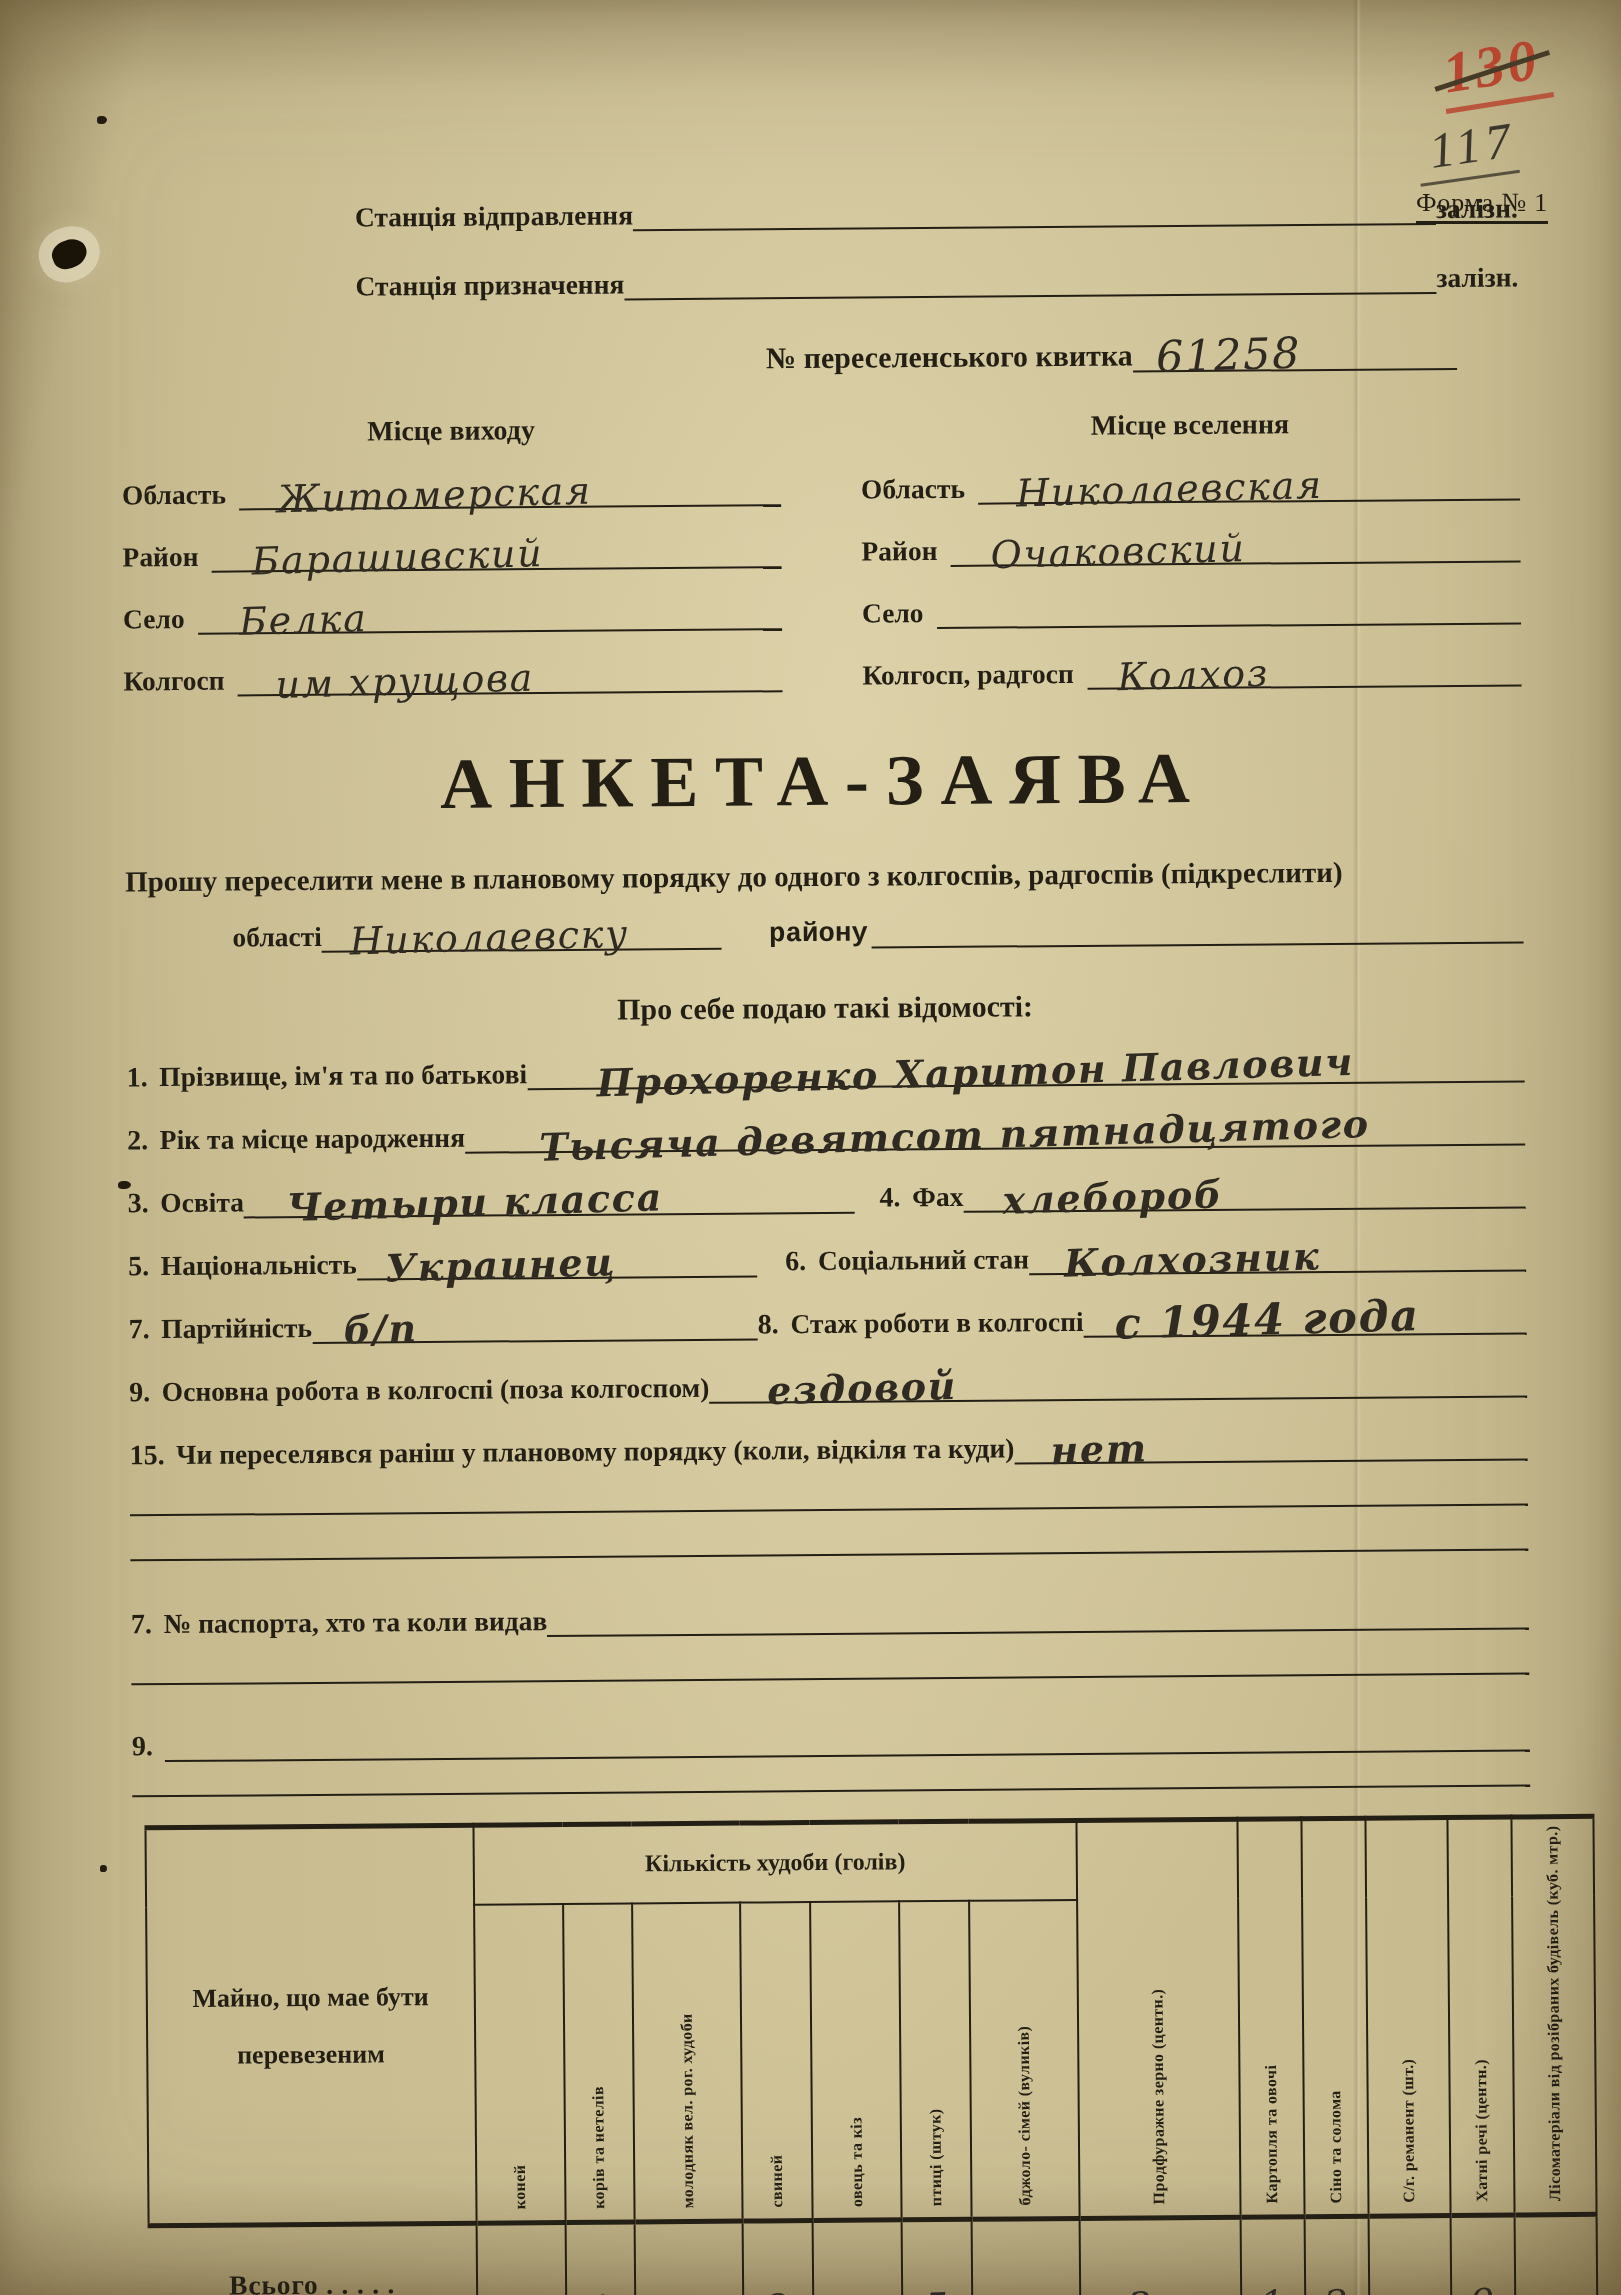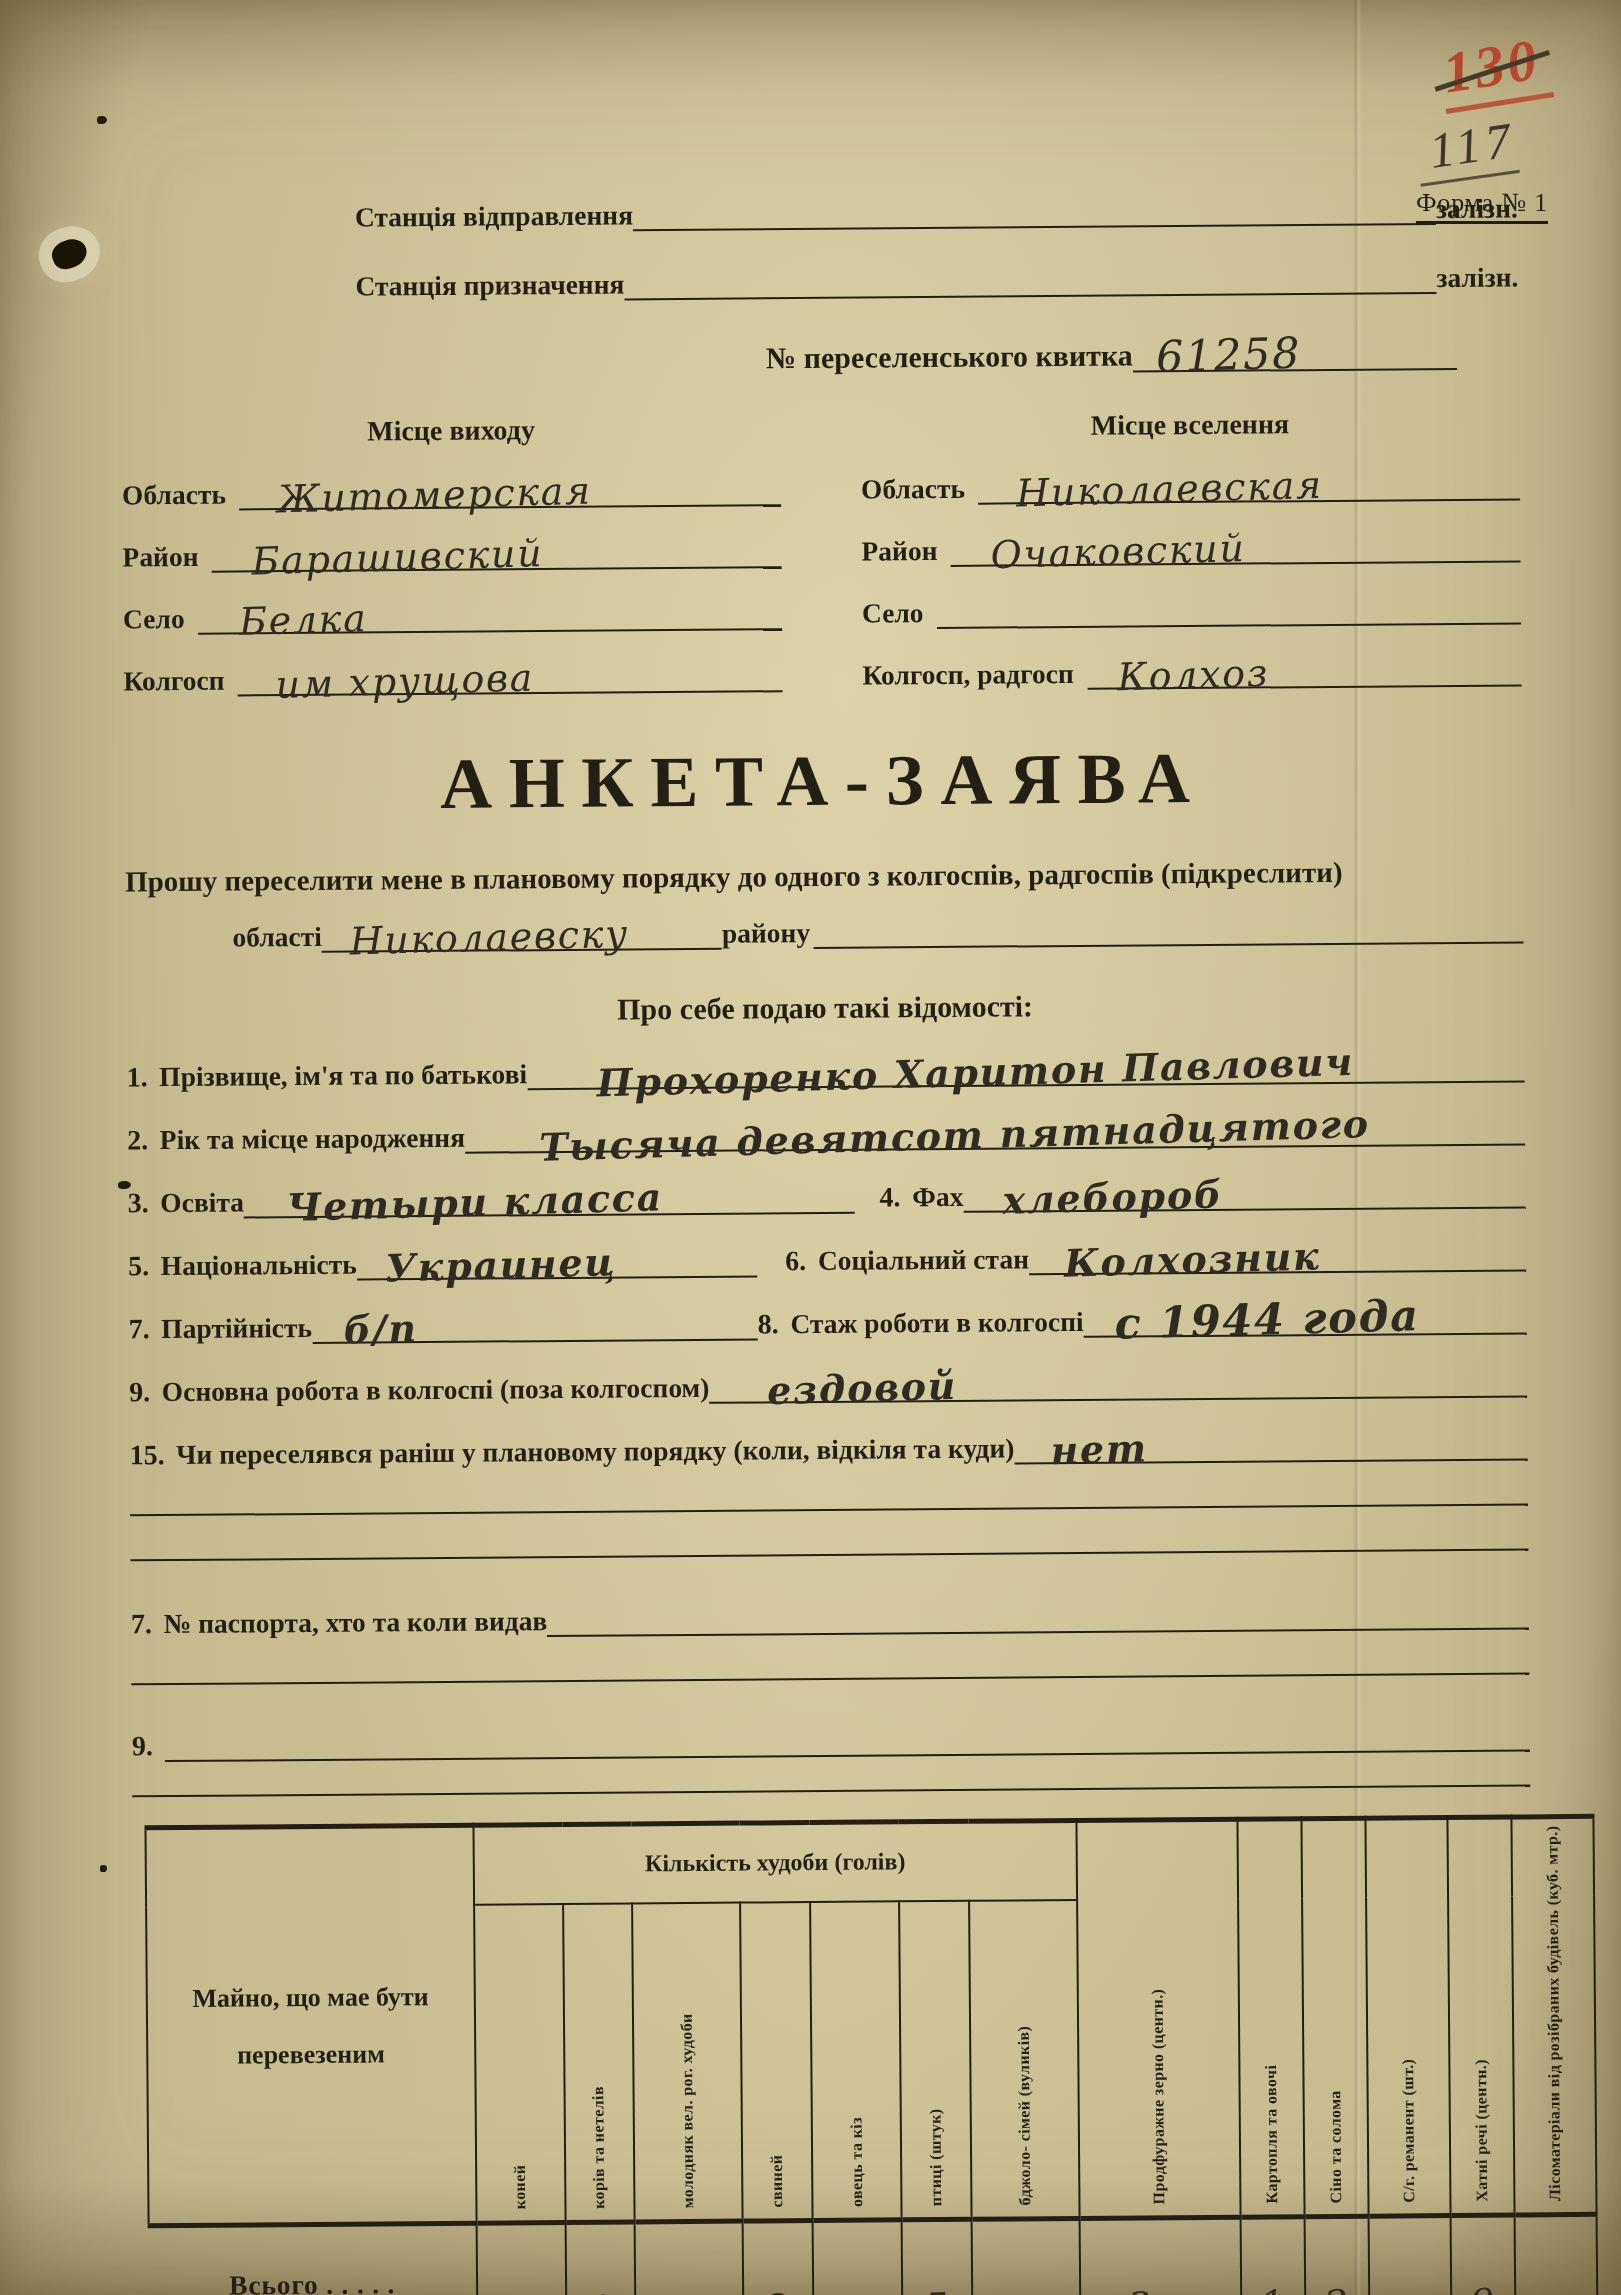--- a/index.html
+++ b/index.html
@@ -70,21 +70,21 @@
   .col h3{margin:0 0 21.6px 0;text-align:center;font-size:28px;font-weight:700;}
   .col .row{margin-top:25px;}
   .col .row .pr{font-size:27.5px;margin-right:13.3px;}
 
   
   h1{margin:48px 0 0 0;text-align:center;font-size:72px;font-weight:700;letter-spacing:16.7px;}
   .request{margin-top:35px;font-size:29px;font-weight:700;line-height:1.3;}
   .wavy{text-decoration-style:wavy;text-decoration-thickness:2.5px;text-underline-offset:6.7px;}
   .oblast-row{margin-top:16.7px;margin-left:107px;}
   .oblast-row .fill.w1{flex:0 0 400px;}
-  .oblast-row .pr.mid{margin-right:3.3px;}
+  .oblast-row .pr.mid{margin-left:47px;margin-right:3.3px;font-family:Liberation Mono, monospace;}
 
   .about{margin-top:42px;text-align:center;font-size:30px;font-weight:700;}
 
   
   .q{margin-top:5px;}
   .q .row{margin-top:26px;font-weight:700;font-size:28px;}
   .q .num{margin-right:11.7px;font-weight:700;}
   .half{display:flex;align-items:flex-end;}
   .w55{flex:0 0 52%;}
   .w47{flex:0 0 45%;}

